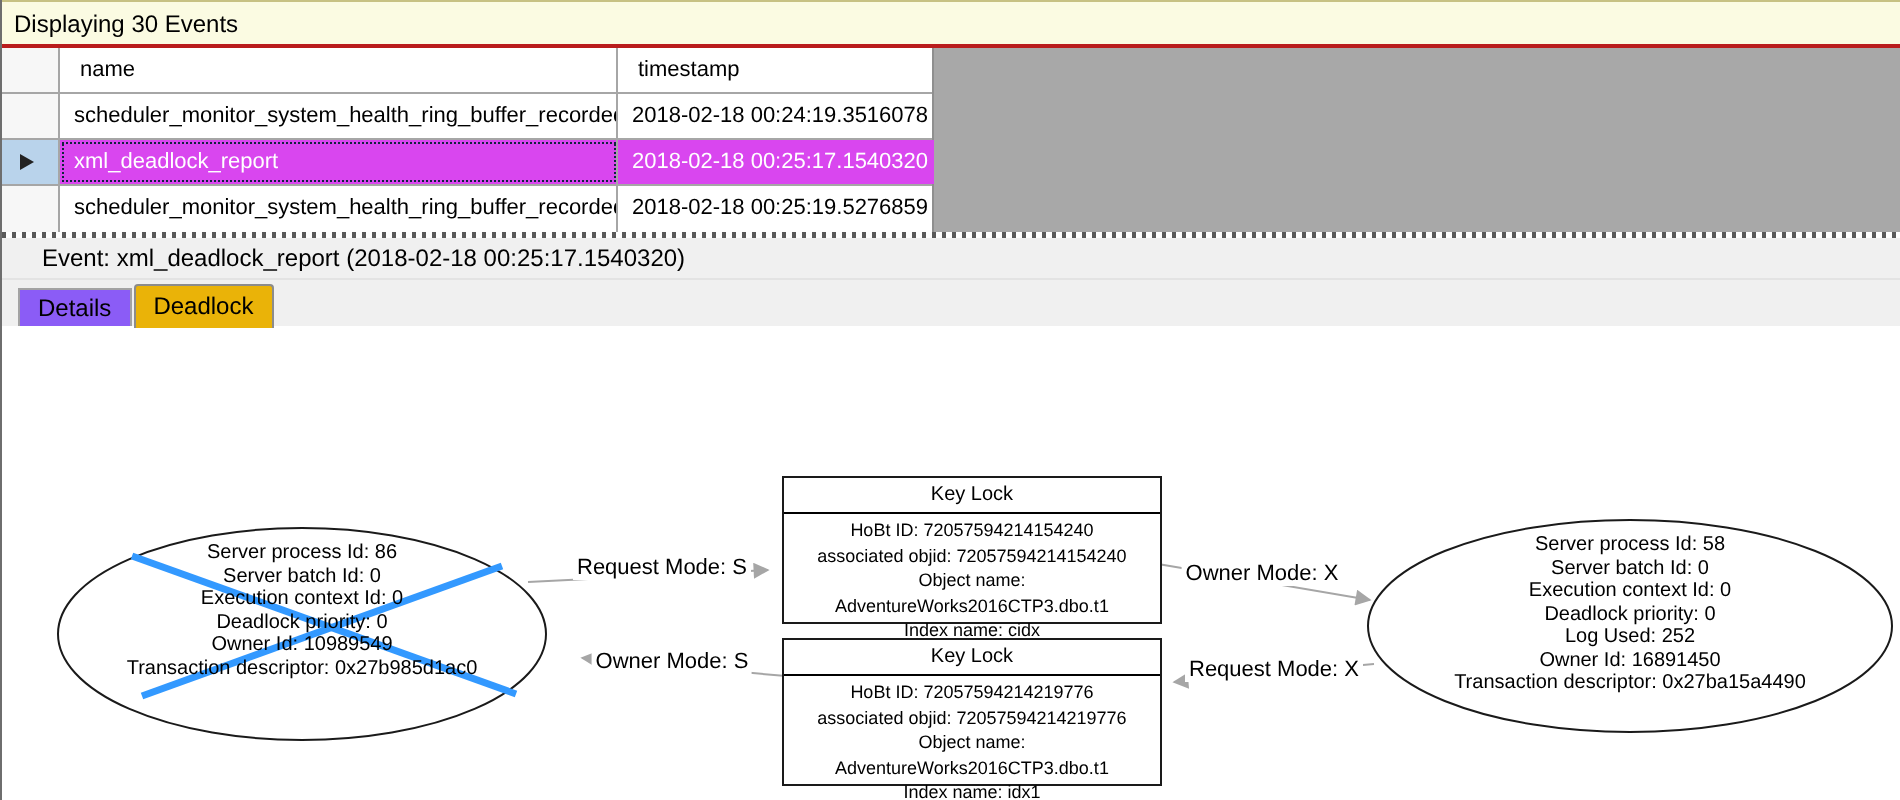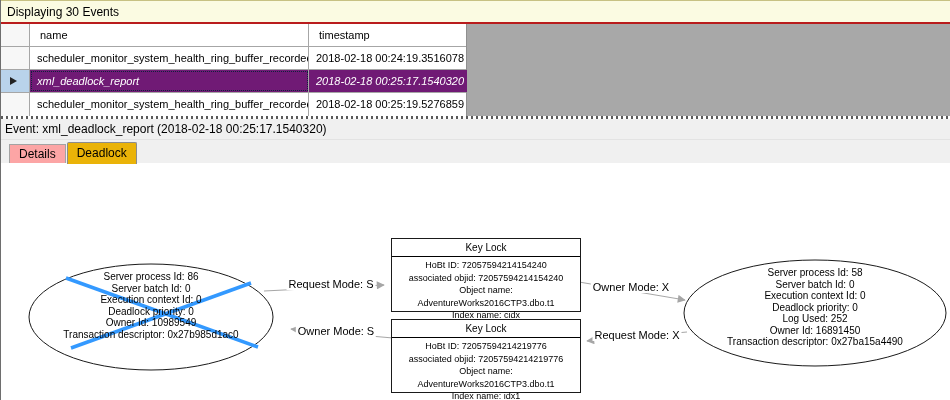--- a/index.html
+++ b/index.html
@@ -14,37 +14,37 @@
   
   .grid-row { display:flex; height:92px; }
   .grid { width:466px; border-right:1px solid #8f8f8f; background:#fff; }
   .g-row { display:flex; height:23px; border-bottom:1px solid #a6a6a6; background:#fff; }
   .g-row:last-child { border-bottom:none; }
   .cell { border-right:1px solid #a6a6a6; font-size:11px; line-height:22px; overflow:hidden; white-space:nowrap; }
   .c-gutter { width:29px; flex:0 0 29px; background:#f7f7f7; position:relative; }
   .c-name { width:279px; flex:0 0 279px; padding-left:7px; }
   .c-ts { width:158px; flex:0 0 158px; padding-left:7px; border-right:none; }
   .g-head .c-name, .g-head .c-ts { padding-left:10px; }
-  .g-sel .c-name, .g-sel .c-ts { background:#701a75; color:#fff;font-style:italic; }
+  .g-sel .c-name, .g-sel .c-ts { background:#d946ef; color:#fff; }
   .g-sel .c-name { outline:1px dotted #10233d; outline-offset:-2px; }
   .g-sel .c-gutter { background:#b9d3eb; }
   .row-arrow { position:absolute; left:9px; top:7px; width:0; height:0;
                border-left:7px solid #222; border-top:4.5px solid transparent; border-bottom:4.5px solid transparent; }
   .grid-filler { flex:1; background:#a8a8a8; }
 
   
   .splitter { height:3px; background-image:repeating-linear-gradient(90deg,#5a5a5a 0 2px,#ffffff 2px 5px); background-color:#fff; cursor:row-resize; }
 
   
-  .event-bar { height:21px; background:#f0f0f0; font-size:12px; line-height:20px; padding-left:4px; border-bottom:1px solid #e3e3e3; }
+  .event-bar { height:21px; background:#f0f0f0; font-size:12px; line-height:20px; padding-left:20px; border-bottom:1px solid #e3e3e3; }
 
   
   .tabstrip { height:23px; background:#f0f0f0; display:flex; align-items:flex-end; padding-left:8px; position:relative; }
   .tab { font-size:12px; padding:0 9px; cursor:default; }
-  .tab-inactive { height:19px; line-height:18px; background:#fca5a5; border:1px solid #a3a3a3; border-bottom:none; }
+  .tab-inactive { height:19px; line-height:18px; background:#8b5cf6; border:1px solid #a3a3a3; border-bottom:none; }
   .tab-active { height:22px; line-height:21px; background:#eab308; border:1px solid #8c8c8c; border-bottom:none;
                 border-radius:2px 2px 0 0; position:relative; z-index:2; margin-bottom:-1px; margin-left:1px; }
 
   
   .pane { position:relative; height:237px; background:#fff; }
   .pane svg { position:absolute; left:0; top:0; }
   .node-text { position:absolute; text-align:center; font-size:10px; line-height:11.5px; z-index:3; }
   .proc-left { left:28px; top:108px; width:244px; }
   .proc-right { left:683px; top:104px; width:262px; }
   .lock-box { position:absolute; width:190px; height:74px; border:1px solid #1a1a1a; background:#fff; z-index:3; text-align:center; }

